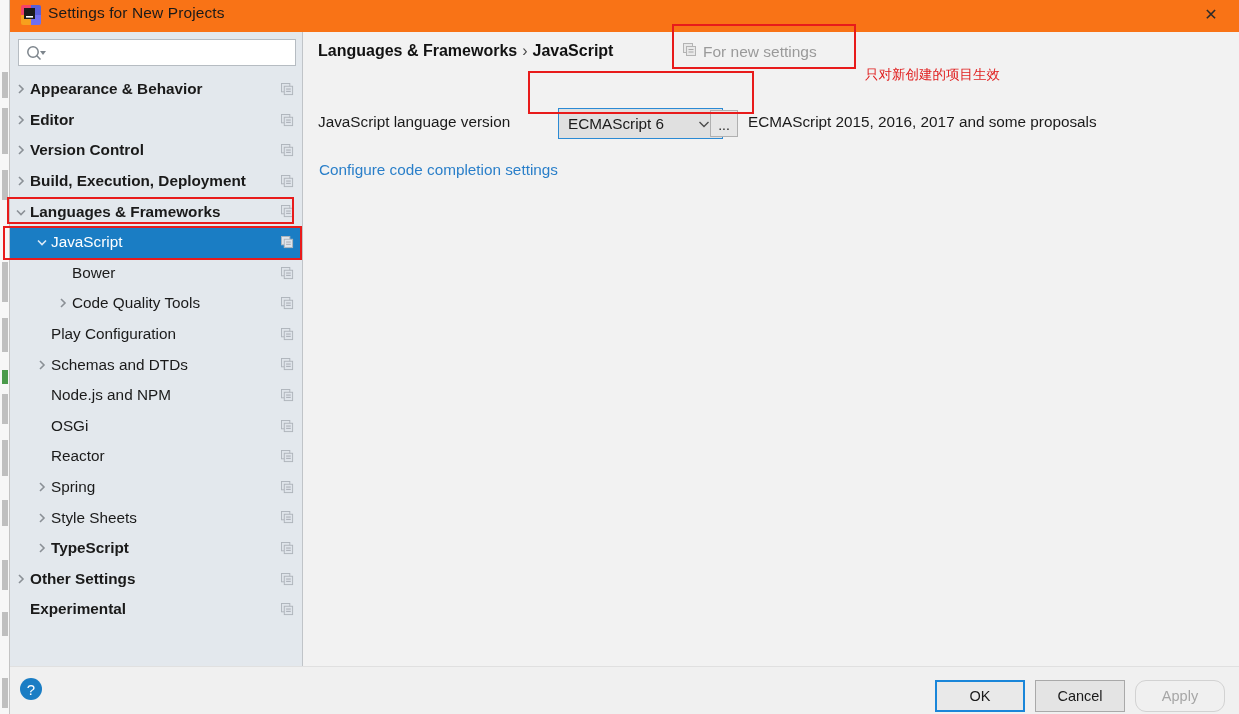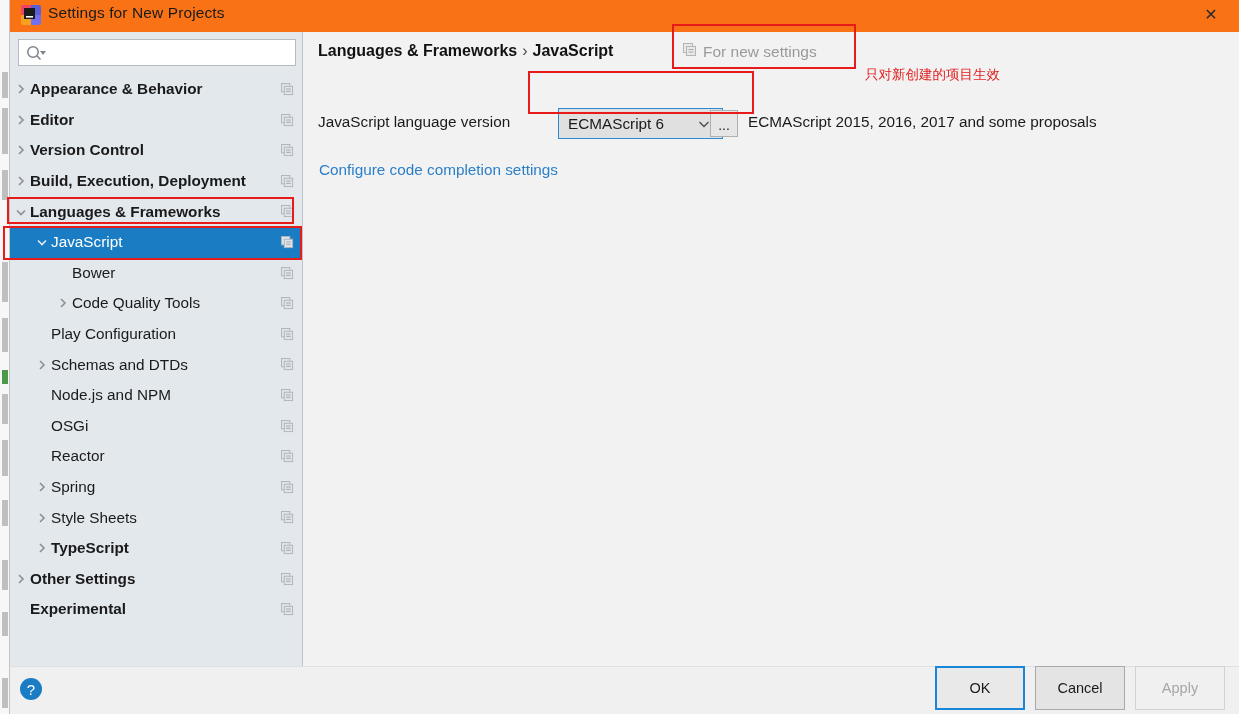--- a/index.html
+++ b/index.html
@@ -151,21 +151,21 @@
 
   
   .footer {
     position: absolute; left: 10px; top: 666px; width: 1229px; height: 48px;
     background: #f0f0f0;
   }
   .help-btn {
     position: absolute; left: 8px; top: 10px; width: 26px; height: 26px;
   }
   .btn {
-    position: absolute; top: 0; height: 44px;
+    position: absolute; top: 14px; height: 32px;
     font-size: 14.5px; color: #1a1a1a;
     display: flex; align-items: center; justify-content: center;
     background: #e4e4e4; border: 1px solid #a9a9a9;
   }
   .btn.primary { border: 2px solid #1a86d9; background: #e9e9e9; }
   .btn.disabled { color: #a6a6a6; background: #f0f0f0; border-color: #d2d2d2; }
   .footer-sep {
     position: absolute; left: 0; top: 0; width: 1229px; height: 1px; background: #e0e0e0;
   }
 </style>
@@ -489,16 +489,16 @@
   <div class="footer">
     <div class="footer-sep"></div>
     <div class="help-btn">
       <svg width="26" height="26" viewBox="0 0 26 26">
         <circle cx="13" cy="13" r="11" fill="#1a7dc4"></circle>
         <text x="13" y="18.5" text-anchor="middle" font-family="Liberation Sans, sans-serif" font-size="15" fill="#ffffff">?</text>
       </svg>
     </div>
     <div class="btn primary" style="left:925px; width:90px;">OK</div>
     <div class="btn" style="left:1025px; width:90px;">Cancel</div>
-    <div class="btn disabled" style="left:1125px; width:90px;">Apply</div>
+    <div class="btn disabled" style="left:1125px; width:90px;border-radius:11px;">Apply</div>
   </div>
 
 </div>
 
 </body></html>

